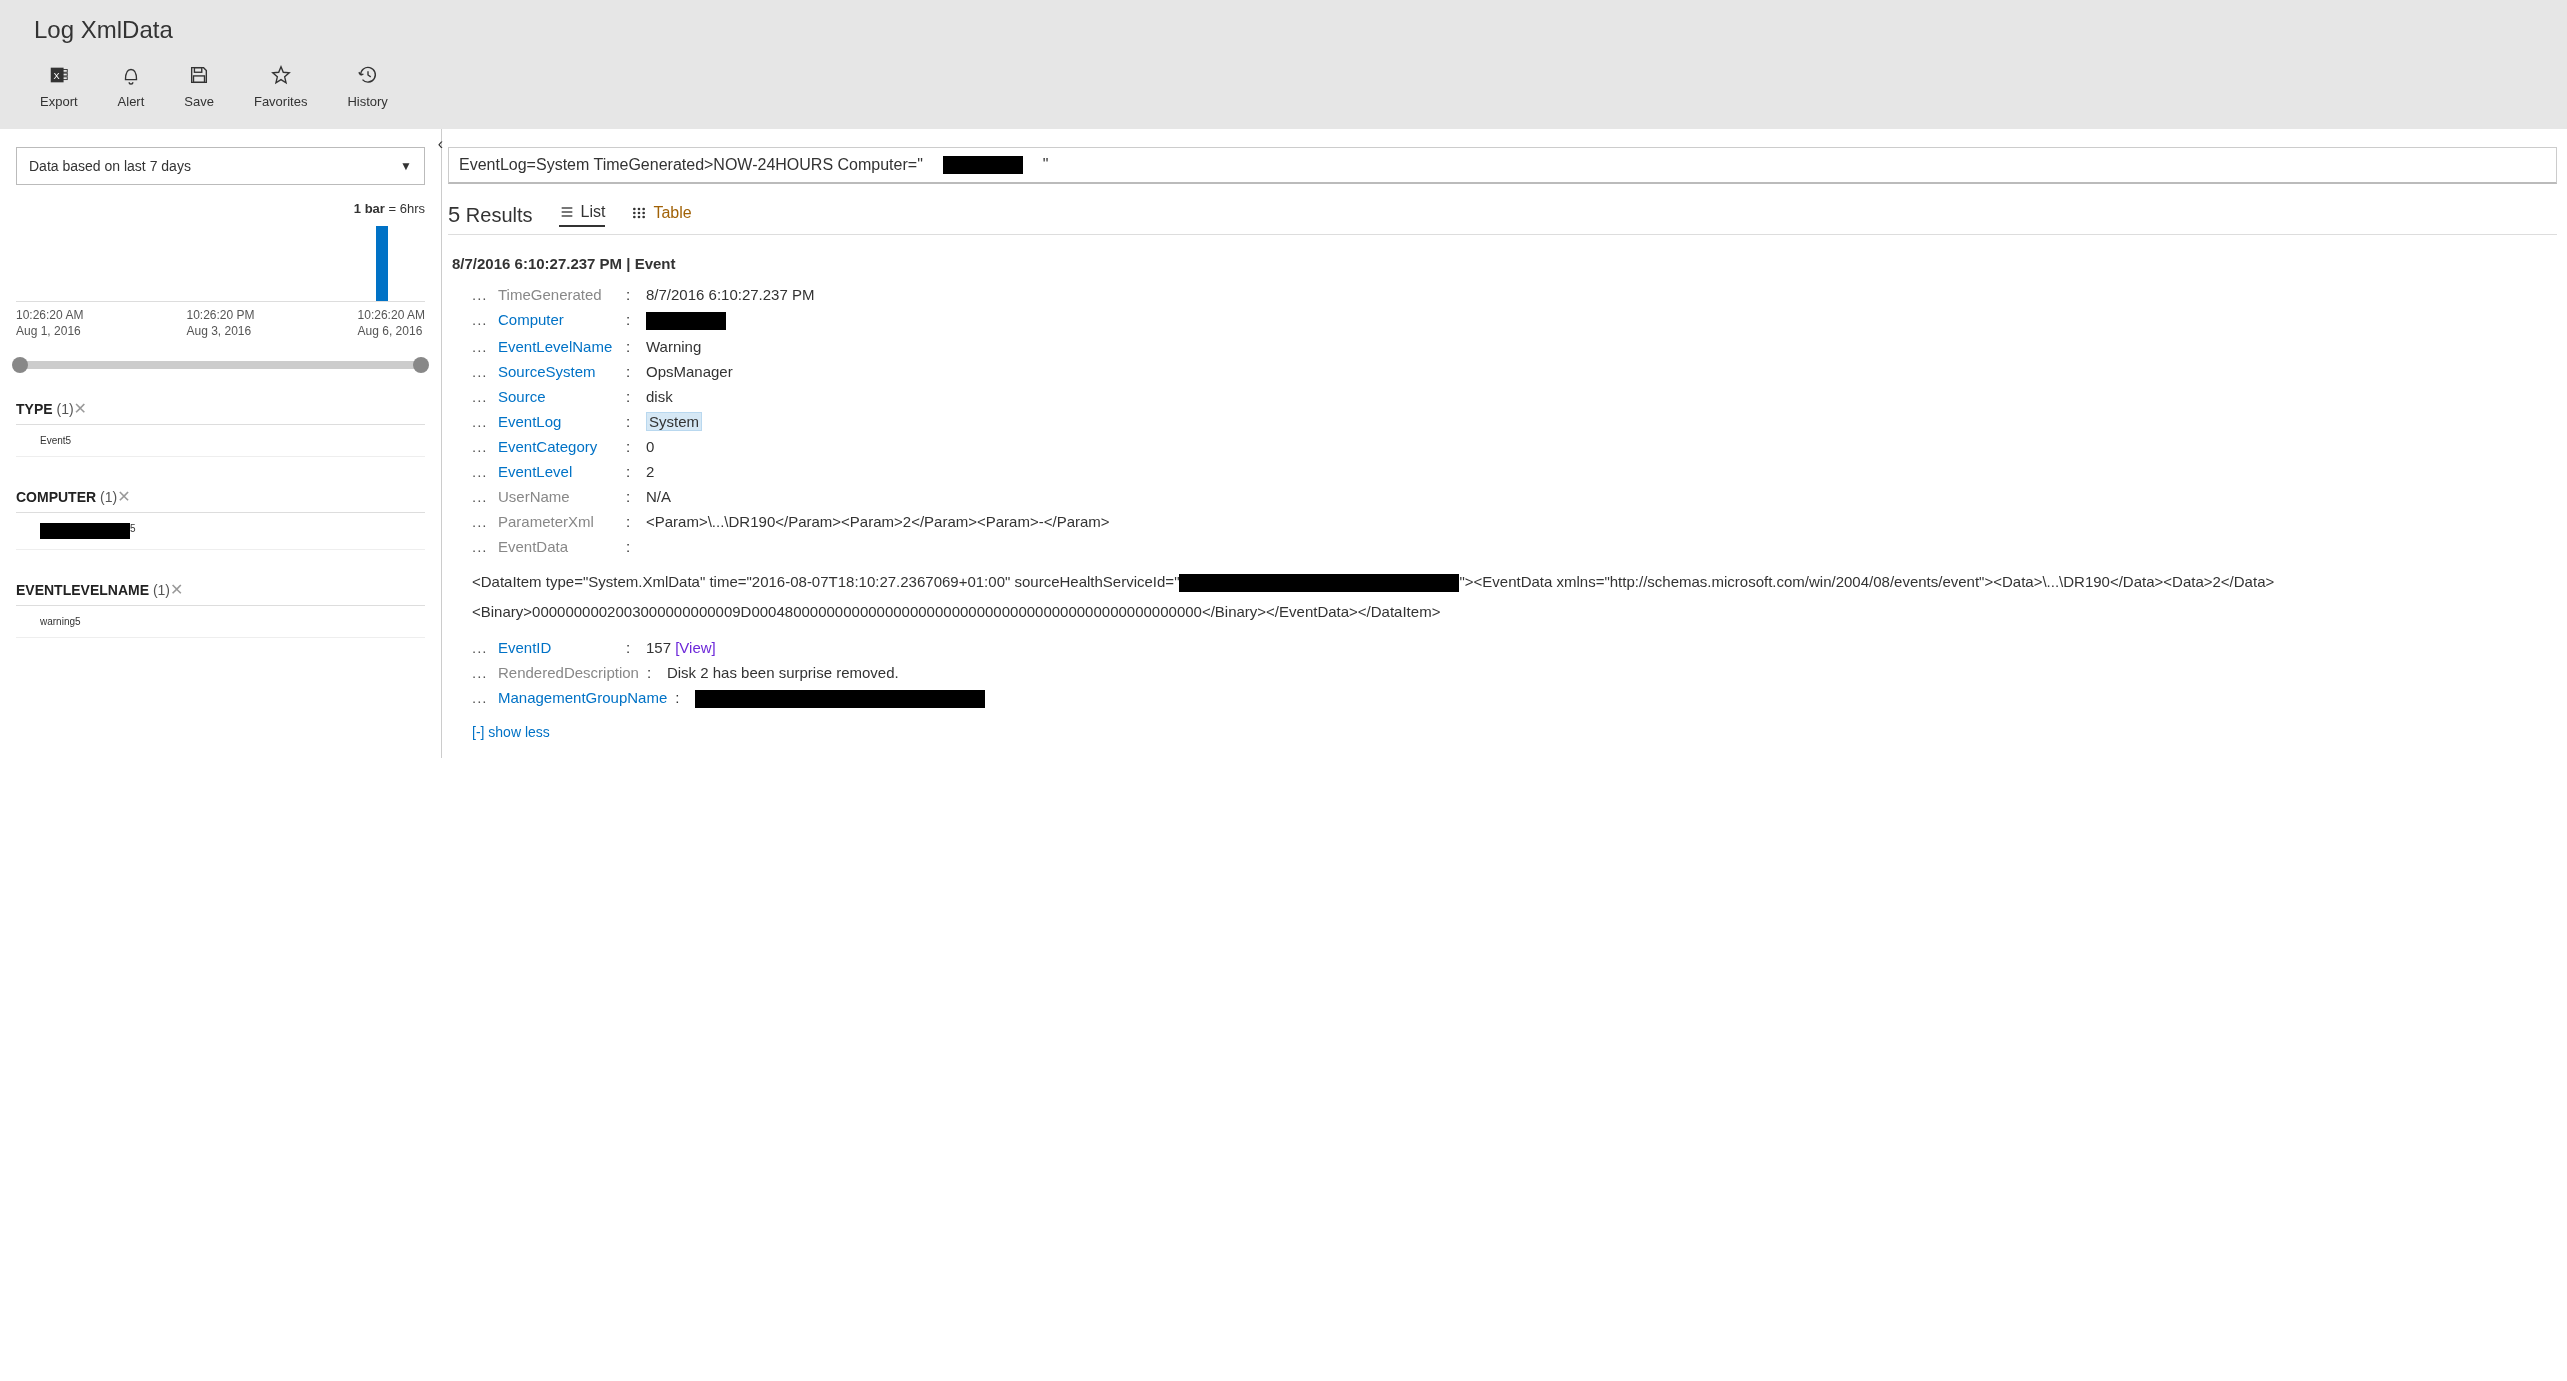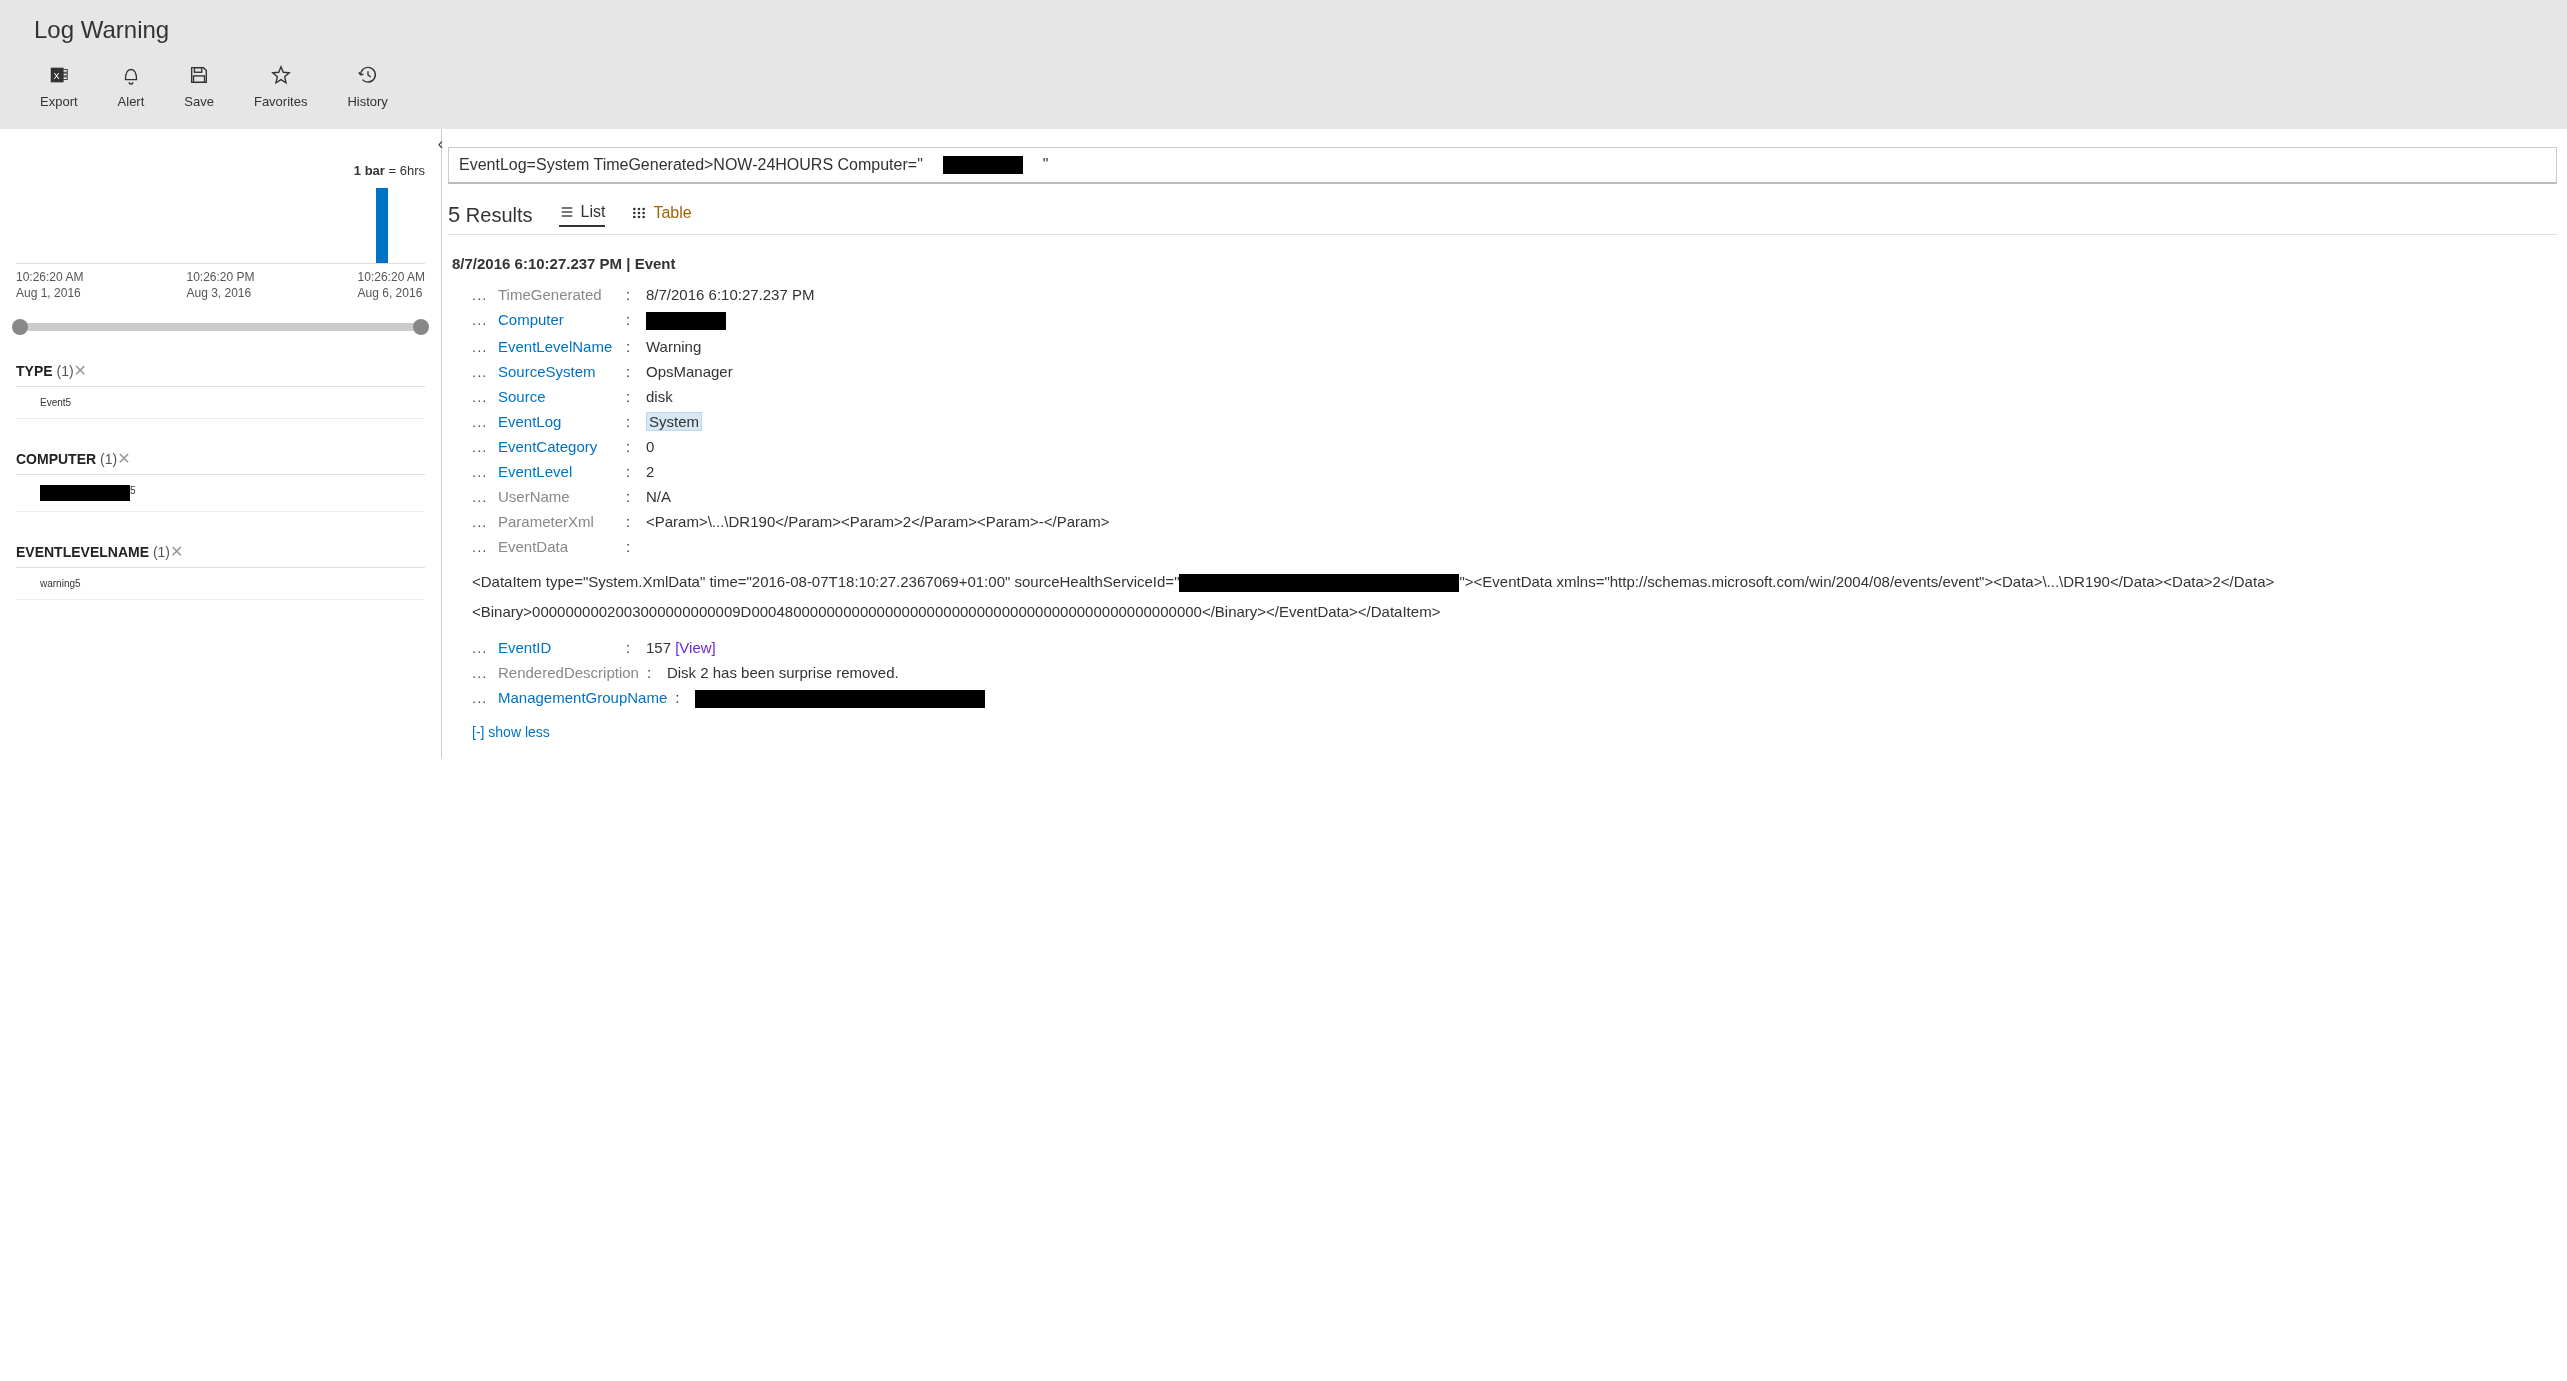--- a/index.html
+++ b/index.html
@@ -50,21 +50,21 @@
   .fval .hl { background: #d6e8f5; border:1px solid #b9d8ef; padding:0 2px; }
   .fval .link { color: #6d28d9; cursor:pointer; }
   .eventdata-block { font-size: 15px; color: #333; line-height: 2.0; margin: 8px 0 8px 20px; }
   .show-less { color: #0072c6; cursor: pointer; margin-left: 20px; margin-top: 12px; display: inline-block; }
   svg { stroke: #333; fill: none; }
 </style>
 </head>
 <body>
 
 <div class="header">
-  <div class="title">Log Warning</div>
+  <div class="title">Log XmlData</div>
   <div class="toolbar">
     <div class="tb-btn">
       <svg viewBox="0 0 24 24">
           <rect x="3" y="4" width="14" height="16" fill="#333" stroke="none"></rect>
           <text x="6" y="16" font-size="10" fill="#fff" stroke="none">X</text>
           <rect x="15" y="6" width="6" height="3" fill="none" stroke="#333"></rect>
           <rect x="15" y="10" width="6" height="3" fill="none" stroke="#333"></rect>
           <rect x="15" y="14" width="6" height="3" fill="none" stroke="#333"></rect>
         </svg>
       <span class="tb-label">Export</span>
@@ -99,20 +99,24 @@
         </svg>
       <span class="tb-label">History</span>
     </div>
   </div>
 </div>
 
 <div class="body">
   <div class="sidebar">
     <span class="collapse-handle">‹</span>
 
+    <div class="range-select">
+      <span>Data based on last 7 days</span>
+      <span style="font-size:12px;">▼</span>
+    </div>
 
     <div class="chart-area">
       <div class="chart-legend">
         <b>1 bar</b><span> = 6hrs</span>
       </div>
       <div class="chart">
         <div class="chart-bar" style="left:88%; height:75px;"></div>
       </div>
       <div class="chart-ticks">
         <div><span>10:26:20 AM</span><br><span>Aug 1, 2016</span></div>

